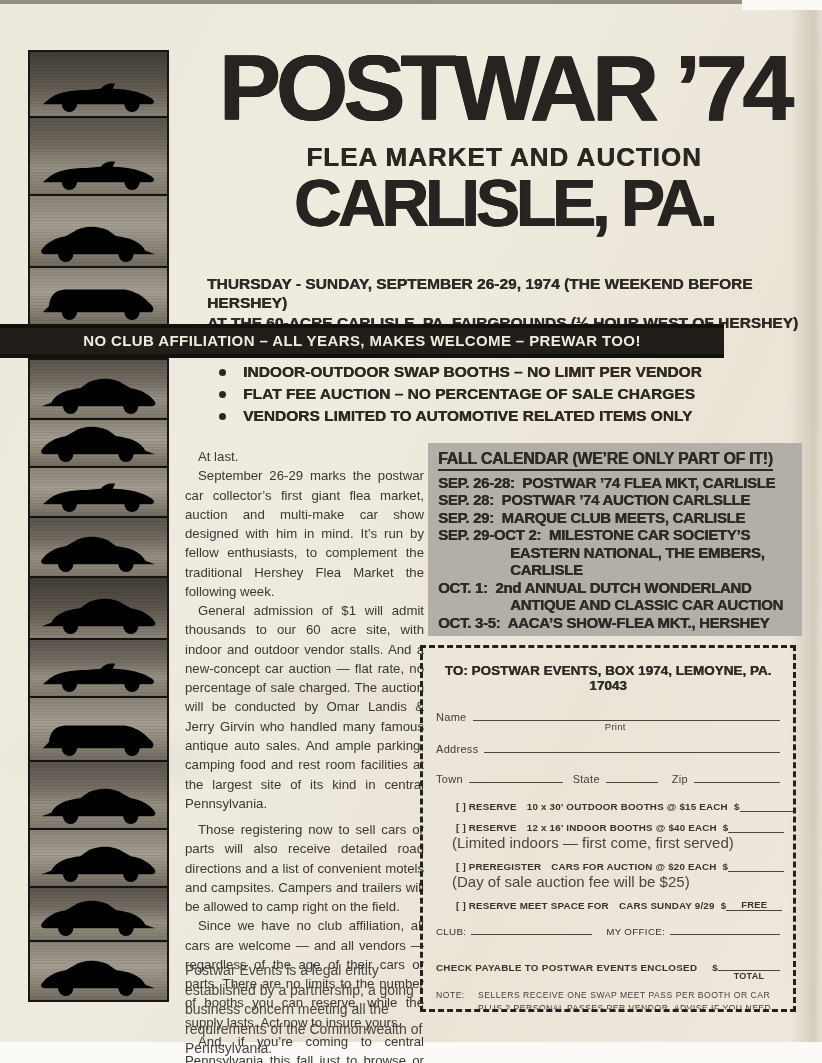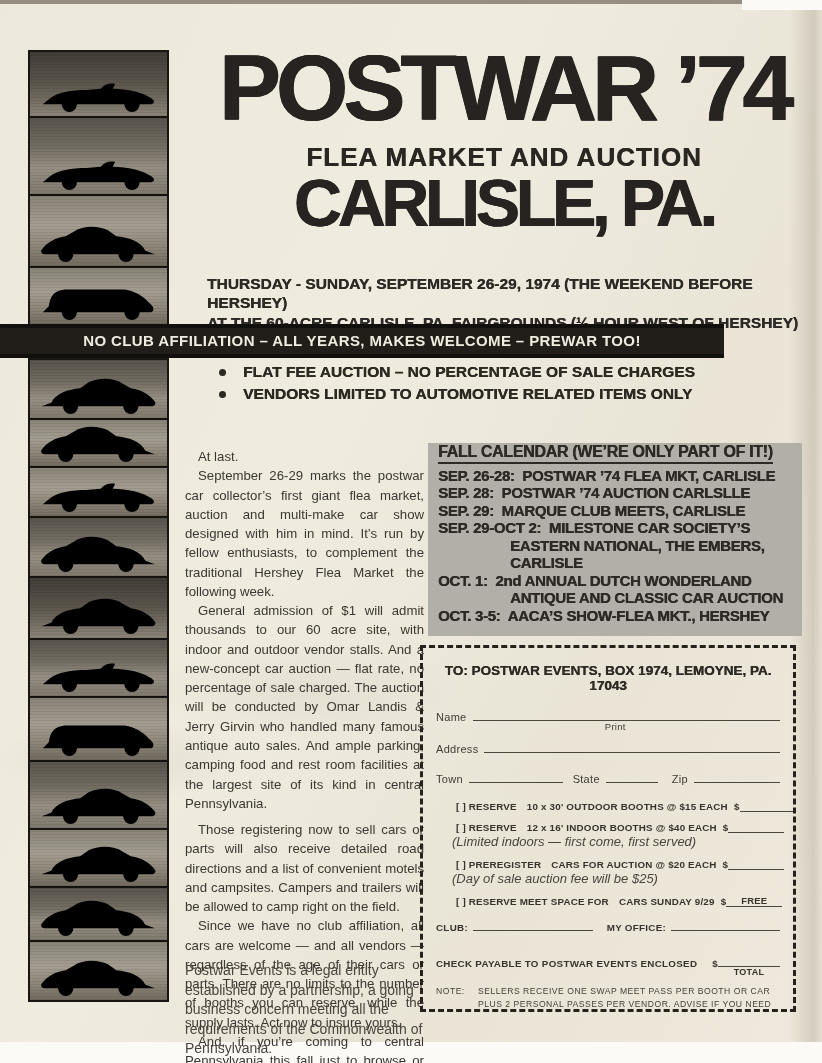--- a/index.html
+++ b/index.html
@@ -58,21 +58,21 @@
   
   .bodycol{position:absolute;left:185px;top:447px;width:239px;font-size:13.2px;
            line-height:1.46;color:#3b3732;text-align:justify;}
   .bodycol p{margin:0;text-indent:13px;}
   .bodycol p.sp{margin-top:7px;}
   .legal{position:absolute;left:185px;top:961px;width:252px;font-size:14px;line-height:1.4;
          color:#4a453e;}
 
   
   .calendar{position:absolute;left:428px;top:443px;width:374px;height:193px;background:#b2afa8;
-            box-sizing:border-box;padding:0 10px;color:#2d2a25;font-weight:bold;
+            box-sizing:border-box;padding:7px 10px;color:#2d2a25;font-weight:bold;
             font-size:15px;line-height:17.5px;letter-spacing:-.3px;
             text-shadow:.4px 0 currentColor;}
   .cal-title{display:inline-block;font-size:16px;border-bottom:2px solid #2d2a25;
              padding-bottom:1px;margin-bottom:3px;}
   .cal-entry{padding-left:72px;text-indent:-72px;white-space:pre-wrap;}
 
   
   .coupon{position:absolute;left:420px;top:645px;width:376px;height:367px;box-sizing:border-box;
           border:3px dashed #25221d;padding:10px 13px;overflow:hidden;font-size:11px;
           color:#413c35;}
@@ -88,23 +88,23 @@
   .town-row{margin-top:16px;}
   .town-row .state-blank{width:52px;margin-right:14px;}
   .town-row .zip-blank{width:86px;}
   .f-row .lbl{margin-right:6px;}
   .c-row{display:flex;align-items:center;font-weight:bold;font-size:9.8px;
          letter-spacing:.2px;color:#37332d;margin-top:15px;white-space:nowrap;margin-left:20px;}
   .c-row .qty{width:44px;margin:0 5px;flex-shrink:1;}
   .c-row .c-cur{margin-left:auto;padding-left:6px;}
   .c-row .amt{width:56px;position:relative;flex-shrink:0;}
   .amt .amt-val{position:absolute;bottom:0;width:100%;text-align:center;font-size:9.5px;border:none;}
-  .c-note{font-size:13px;margin:1px 0 0 16px;color:#4a453e;font-style:italic;}
+  .c-note{font-size:15px;margin:1px 0 0 16px;color:#4a453e;}
   .r2{margin-top:9px;}
-  .club-row{margin-top:12px;font-weight:bold;font-size:9.8px;color:#37332d;}
+  .club-row{margin-top:12px;font-weight:normal;font-size:9.8px;color:#37332d;}
   .club-row .b1{flex:1.1;margin:0 14px 0 5px;}
   .club-row .b2{flex:1;margin-left:5px;}
   .check-row{margin-top:22px;font-weight:bold;font-size:9.8px;color:#37332d;}
   .check-row .amt{width:62px;position:relative;}
   .total-label{position:absolute;top:12px;width:100%;text-align:center;font-size:9px;border:none;}
   .note-row{display:flex;margin-top:16px;font-size:8.6px;letter-spacing:.5px;line-height:1.55;
             color:#45413a;}
   .note-row .nlbl{width:42px;flex-shrink:0;}
 </style>
 </head>
@@ -225,20 +225,21 @@
   <div class="subtitle">FLEA MARKET AND AUCTION</div>
   <div class="headline title2">CARLISLE, PA.</div>
   <div class="datelines">
     <div>THURSDAY - SUNDAY, SEPTEMBER 26-29, 1974 (THE WEEKEND BEFORE HERSHEY)</div>
     <div>AT THE 60-ACRE CARLISLE, PA. FAIRGROUNDS (½ HOUR WEST OF HERSHEY)</div>
   </div>
 
   <div class="banner">NO CLUB AFFILIATION – ALL YEARS, MAKES WELCOME – PREWAR TOO!</div>
 
   <ul class="bullets">
+    <li>INDOOR-OUTDOOR SWAP BOOTHS – NO LIMIT PER VENDOR</li>
     <li>FLAT FEE AUCTION – NO PERCENTAGE OF SALE CHARGES</li>
     <li>VENDORS LIMITED TO AUTOMOTIVE RELATED ITEMS ONLY</li>
   </ul>
 
   <div class="bodycol">
     <p>At last.</p>
     <p>September 26-29 marks the postwar car collector’s first giant flea market, auction and multi-make car show designed with him in mind. It’s run by fellow enthusiasts, to complement the traditional Hershey Flea Market the following week.</p>
     <p>General admission of $1 will admit thousands to our 60 acre site, with indoor and outdoor vendor stalls. And a new-concept car auction — flat rate, no percentage of sale charged. The auction will be conducted by Omar Landis &amp; Jerry Girvin who handled many famous antique auto sales. And ample parking, camping food and rest room facilities at the largest site of its kind in central Pennsylvania.</p>
     <p class="sp">Those registering now to sell cars or parts will also receive detailed road directions and a list of convenient motels and campsites. Campers and trailers will be allowed to camp right on the field.</p>
     <p>Since we have no club affiliation, all cars are welcome — and all vendors — regardless of the age of their cars or parts. There are no limits to the number of booths you can reserve, while the supply lasts. Act now to insure yours.</p>

